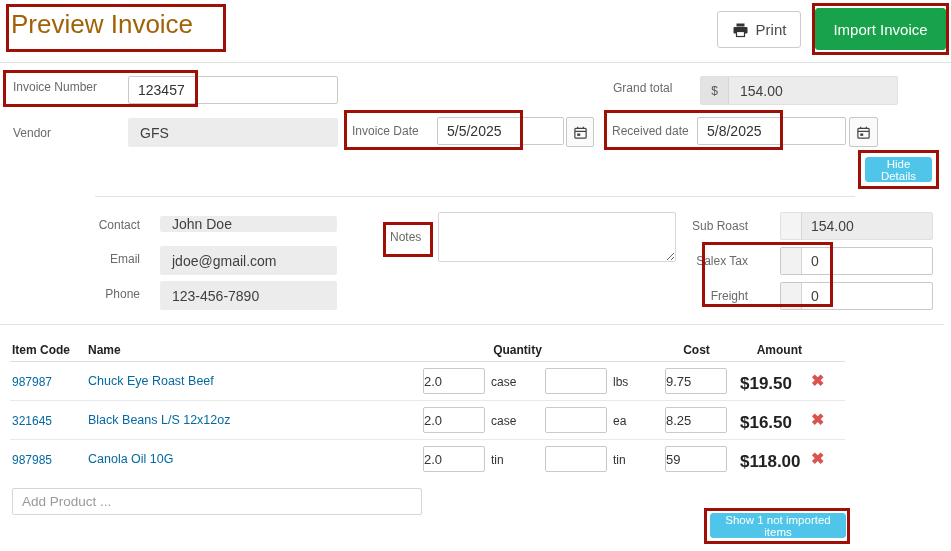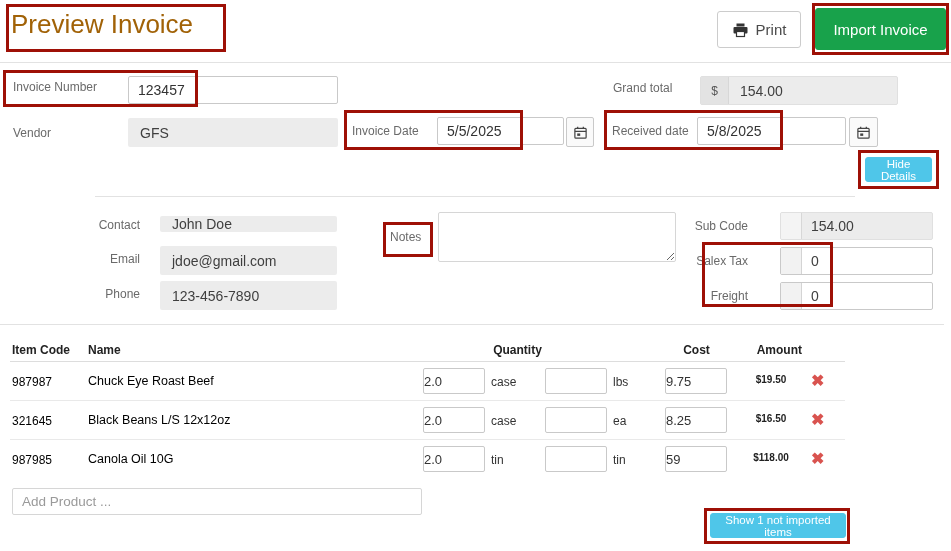--- a/index.html
+++ b/index.html
@@ -30,23 +30,23 @@
        border-radius:3px;cursor:pointer;font-family:"Liberation Sans",sans-serif;}
   .btn-print{background:#fff;border:1px solid #ccc;color:#4a4a4a;font-size:15px;}
   .btn-green{background:#18a24b;border:1px solid #18a24b;color:#fff;font-size:15px;}
   .btn-cyan{background:#4fc6e9;border:1px solid #4fc6e9;color:#fff;font-size:11.5px;}
   .btn-cal{background:#fafafa;border:1px solid #c9c9c9;border-radius:2px;display:flex;
            align-items:center;justify-content:center;cursor:pointer;}
   
   .anno{border:3px solid #9e1006;box-sizing:border-box;pointer-events:none;}
   
   .th{font-size:12px;font-weight:bold;color:#222;white-space:nowrap;}
-  .cell{font-size:12.5px;color:#000000;white-space:nowrap;}
+  .cell{font-size:12.5px;color:#0369a1;white-space:nowrap;}
   .unit{font-size:12px;color:#333;}
-  .amount{font-size:10px;font-weight:bold;color:#222;text-align:center;display:block;}
+  .amount{font-size:17px;font-weight:bold;color:#222;text-align:left;display:block;}
   .del{font-size:16px;font-weight:bold;color:#d9534f;cursor:pointer;line-height:1;}
   .row-inp{box-sizing:border-box;border:1px solid #c9c9c9;border-radius:2px;font-size:13px;color:#333;
            padding:0 0 0 0;font-family:"Liberation Sans",sans-serif;outline:none;}
   textarea.notes{box-sizing:border-box;border:1px solid #d6d6d6;border-radius:2px;resize:both;
                  font-family:"Liberation Sans",sans-serif;font-size:13px;color:#333;padding:5px 8px;outline:none;}
   ::placeholder{color:#9a9a9a;}
 </style>
 </head>
 <body>
 
@@ -122,21 +122,21 @@
 
   <div class="abs lbl lbl-r" style="left:60px;top:252px;width:80px;">Email</div>
   <div class="abs ro" style="left:160px;top:246px;width:177px;height:29px;">jdoe@gmail.com</div>
 
   <div class="abs lbl lbl-r" style="left:60px;top:287px;width:80px;">Phone</div>
   <div class="abs ro" style="left:160px;top:281px;width:177px;height:29px;">123-456-7890</div>
 
   <div class="abs lbl" style="left:390px;top:230px;">Notes</div>
   <textarea class="abs notes" style="left: 438px; top: 212px; width: 238px; height: 50px;"></textarea>
 
-  <div class="abs lbl lbl-r" style="left:648px;top:219px;width:100px;">Sub Code</div>
+  <div class="abs lbl lbl-r" style="left:648px;top:219px;width:100px;">Sub Roast</div>
   <div class="abs grp grp-ro" style="left:780px;top:212px;width:153px;height:28px;">
     <span class="prefix" style="width:20px;background:#f4f4f4;"></span>
     <span class="val" style="padding-left:9px;">154.00</span>
   </div>
 
   <div class="abs lbl lbl-r" style="left:648px;top:254px;width:100px;">Salex Tax</div>
   <div class="abs grp grp-edit" style="left:780px;top:247px;width:153px;height:28px;">
     <span class="prefix" style="width:20px;"></span>
     <span class="val" style="padding-left:9px;">0</span>
   </div>

